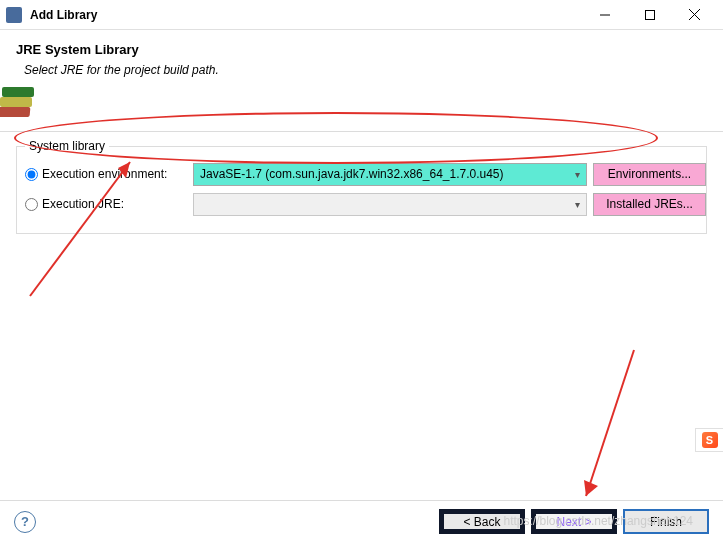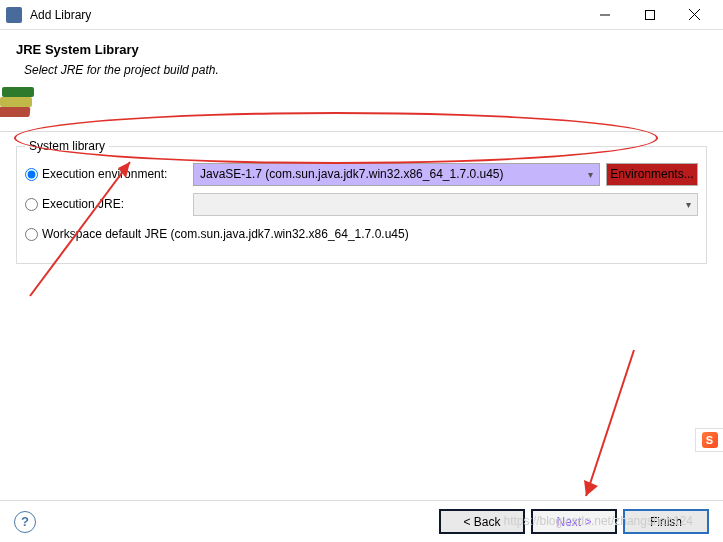--- a/index.html
+++ b/index.html
@@ -1,51 +1,51 @@
 <!DOCTYPE html>
 <html><head>
   <meta charset="utf-8">
   <style>
     * { box-sizing: border-box; margin: 0; padding: 0; font-family: "Segoe UI", Tahoma, sans-serif; }
     body { width: 723px; height: 542px; background: #fff; overflow: hidden; position: relative; font-size: 12px; color: #000; }
     
     .titlebar { height: 30px; display: flex; align-items: center; padding: 0 6px; border-bottom: 1px solid #e0e0e0; }
     .titlebar-icon { width: 16px; height: 16px; background: #486b9c; border-radius: 2px; margin-right: 8px; }
-    .titlebar-text { flex: 1; font-size: 12px; }
+    .titlebar-text { flex: 1; font-size: 12px; font-weight: bold; }
     .win-controls { display: flex; gap: 0; }
     .win-btn { width: 45px; height: 28px; display: flex; align-items: center; justify-content: center; font-size: 13px; cursor: default; }
     
     .header { padding: 12px 16px 14px 16px; background: #fff; border-bottom: 1px solid #dcdcdc; position: relative; }
     .header-title { font-weight: bold; font-size: 13px; margin-bottom: 6px; }
     .header-sub { font-size: 12px; padding-left: 8px; font-style: italic; }
     .header-img { position: absolute; right: 18px; top: 10px; width: 40px; height: 40px; }
     .books { position: relative; }
     .book { position: absolute; width: 32px; height: 10px; border-radius: 2px; }
     .b1 { background: #2d7a2d; top: 0; left: 4px; }
     .b2 { background: #c0b848; top: 10px; left: 2px; }
     .b3 { background: #b54a3a; top: 20px; left: 0px; transform: skewX(-5deg); }
     
     .content { padding: 14px 16px 0 16px; }
-    .group { border: 1px solid #dcdcdc; padding: 10px 8px 12px 8px; position: relative; }
+    .group { border: 1px solid #dcdcdc; padding: 10px 0 12px 8px; position: relative; }
     .group-label { position: absolute; top: -8px; left: 8px; background: #fff; padding: 0 4px; font-size: 12px; }
     
     .row { display: flex; align-items: center; height: 26px; margin: 4px 0; gap: 6px; }
     .radio-cell { display: flex; align-items: center; gap: 4px; width: 162px; }
     .radio { width: 13px; height: 13px; }
-    .combo { flex: 1; height: 23px; border: 1px solid #a7a7a7; background: #c4b5fd; padding: 2px 6px; font-size: 12px; display: flex; align-items: center; justify-content: space-between; }
+    .combo { flex: 1; height: 23px; border: 1px solid #a7a7a7; background: #5eead4; padding: 2px 6px; font-size: 12px; display: flex; align-items: center; justify-content: space-between; }
     .combo.disabled { background: #f0f0f0; color: #888; border-color: #c8c8c8; }
     .chev { font-size: 10px; color: #555; }
-    .side-btn { width: 92px; height: 23px; border: 1px solid #adadad; background: #b91c1c; font-size: 12px; cursor: default; }
+    .side-btn { width: 113px; height: 23px; border: 1px solid #adadad; background: #f9a8d4; font-size: 12px; cursor: default; }
     
     .third-label { font-size: 12px; }
     
     .footer { position: absolute; left: 0; right: 0; bottom: 0; border-top: 1px solid #dcdcdc; padding: 8px 14px; display: flex; align-items: center; }
     .help { width: 22px; height: 22px; border: 1.5px solid #4d7aa8; border-radius: 50%; display: flex; align-items: center; justify-content: center; color: #4d7aa8; font-weight: bold; font-size: 13px; }
     .footer-spacer { flex: 1; }
-    .footer-btn { width: 86px; height: 25px; border: 2px solid #0f172a; background: #e9e9e9; margin-left: 6px; position: relative; font-size: 12px; }
+    .footer-btn { width: 86px; height: 25px; border: 5px solid #0f172a; background: #e9e9e9; margin-left: 6px; position: relative; font-size: 12px; }
     .footer-btn.disabled { color: #8b5cf6; background: #f4f4f4; }
     .footer-btn.primary { border: 2px solid #2a6fbd; background: #e9e9e9; text-align: center; }
     
     .watermark { position: absolute; right: 30px; bottom: 14px; color: #ccc; font-size: 12px; pointer-events: none; z-index: 100; }
     
     .sogou { position: absolute; right: 0; top: 428px; width: 28px; height: 24px; background: #fff; border: 1px solid #e0e0e0; border-right: none; display: flex; align-items: center; justify-content: center; }
     .sogou-icon { width: 16px; height: 16px; background: linear-gradient(135deg,#ff7a3c,#ff4a1c); border-radius: 3px; color: #fff; font-size: 11px; font-weight: bold; display:flex; align-items:center; justify-content:center; }
 
     
     .annot { position: absolute; pointer-events: none; }
@@ -107,28 +107,23 @@
 
     <div class="row">
       <label class="radio-cell">
         <input type="radio" class="radio" name="jre" style="">
         <span>Execution JRE:</span>
       </label>
       <div class="combo disabled">
         <span></span>
         <span class="chev">▾</span>
       </div>
+      <button class="side-btn">Installed JREs...</button>
     </div>
 
-    <div class="row">
-      <label class="radio-cell" style="width:auto">
-        <input type="radio" class="radio" name="jre" style="">
-        <span class="third-label">Workspace default JRE (com.sun.java.jdk7.win32.x86_64_1.7.0.u45)</span>
-      </label>
-    </div>
   </div>
 </div>
 
 <div class="footer">
   <div class="help">?</div>
   <div class="footer-spacer"></div>
   <button class="footer-btn">&lt; Back</button>
   <button class="footer-btn disabled">Next &gt;</button>
   <button class="footer-btn primary">Finish</button>
 </div>

